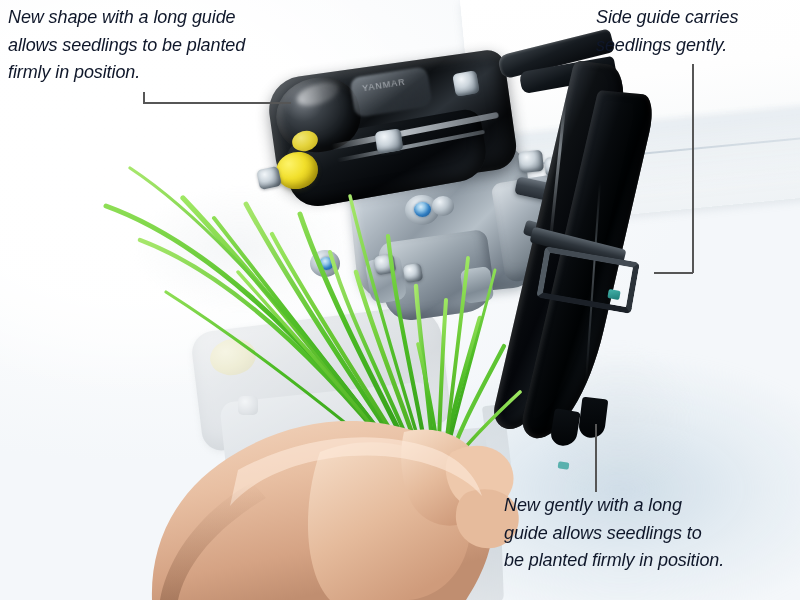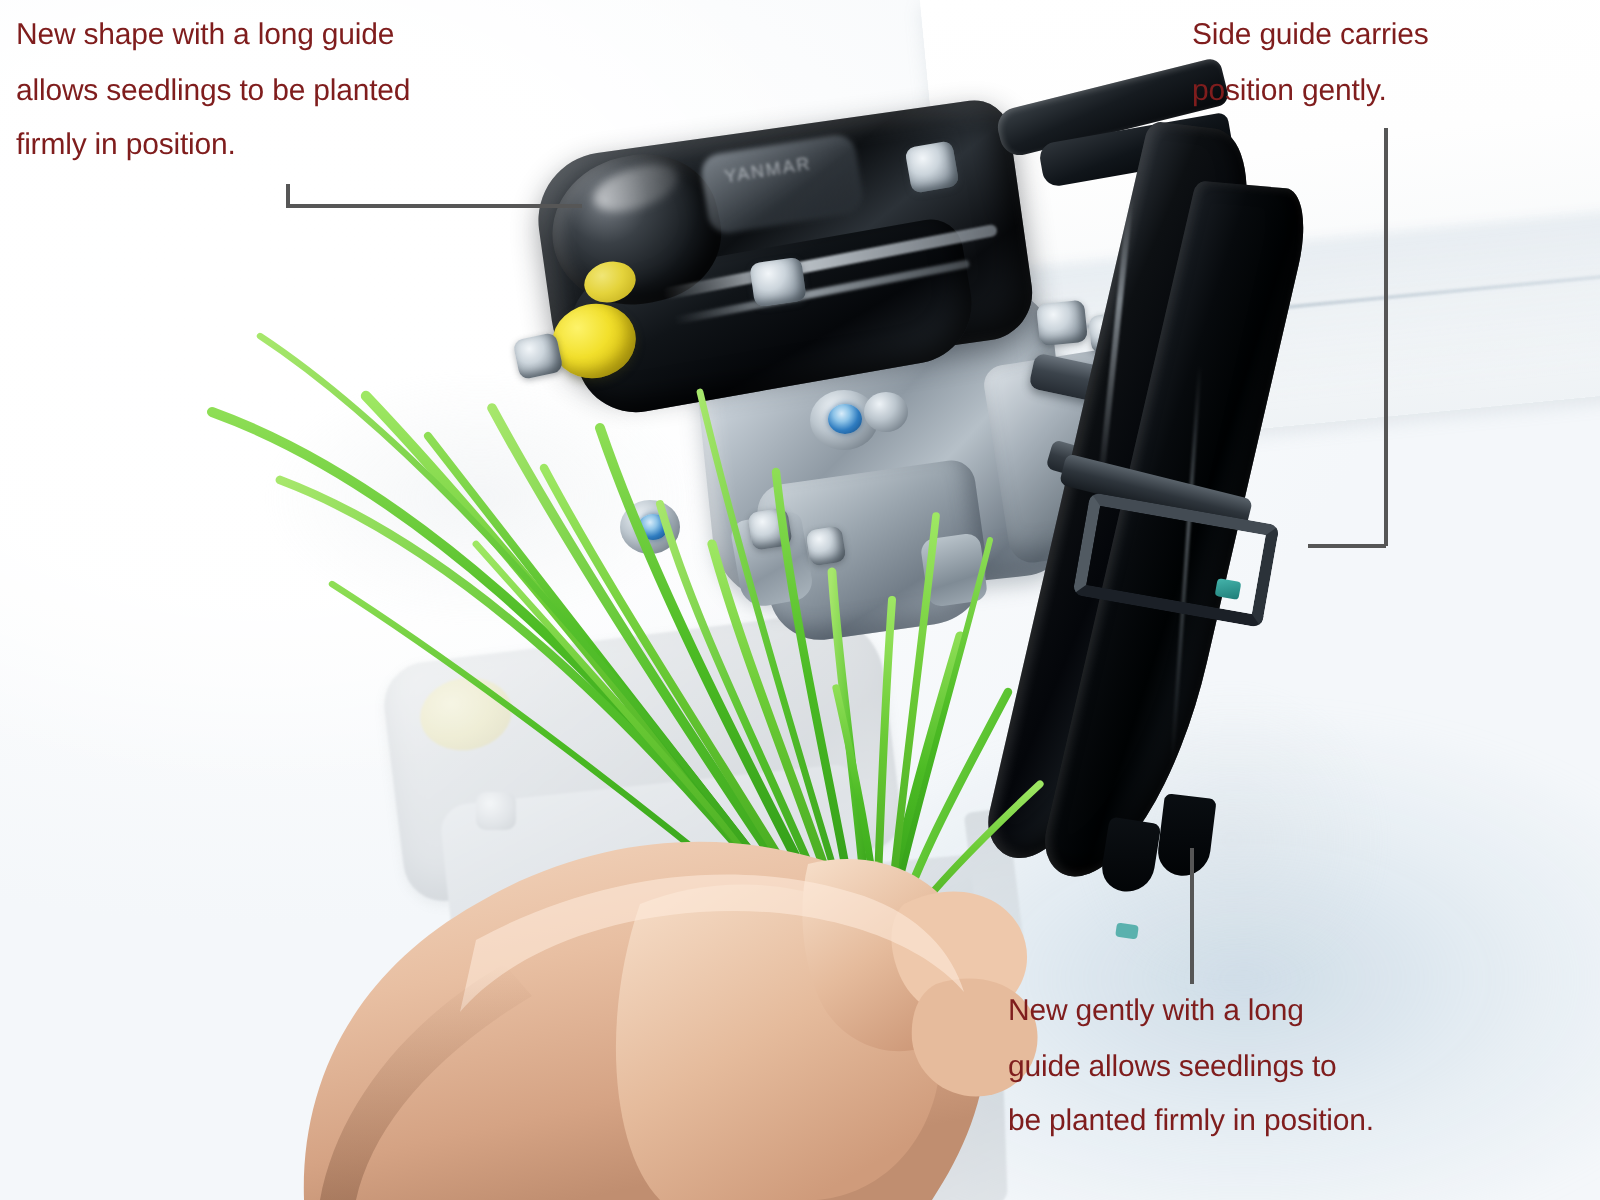--- a/index.html
+++ b/index.html
@@ -368,25 +368,26 @@
 
   
   .leaves { position: absolute; left: 0; top: 0; width: 800px; height: 600px; pointer-events: none; }
 
   
   .hand-wrap { position: absolute; left: 0; top: 0; width: 800px; height: 600px; }
 
   
   .callout {
     position: absolute;
-    color: #7f1d1d;
-    font-size: 15px;
+    color: #0f172a;
+    font-size: 18px;
     line-height: 27.5px;
     letter-spacing: -.1px;
     white-space: pre-line;
+    font-style: italic;
   }
   #callout-tl { left: 8px;   top: 4px;   }
   #callout-tr { left: 596px; top: 4px;   }
   #callout-br { left: 504px; top: 492px; }
 
   .leader { position: absolute; background: #565656; }
 
   
   #leader-tl-v { left: 143px; top: 92px;  width: 1.5px; height: 12px; }
   #leader-tl-h { left: 143px; top: 102px; width: 148px; height: 1.5px; }
@@ -566,18 +567,18 @@
   <div class="leader" id="leader-tl-v"></div>
   <div class="leader" id="leader-tl-h"></div>
   <div class="leader" id="leader-tr-v"></div>
   <div class="leader" id="leader-tr-h"></div>
   <div class="leader" id="leader-br-v"></div>
 
   <div class="callout" id="callout-tl">New shape with a long guide
 allows seedlings to be planted
 firmly in position.</div>
   <div class="callout" id="callout-tr">Side guide carries
-position gently.</div>
+seedlings gently.</div>
   <div class="callout" id="callout-br">New gently with a long
 guide allows seedlings to
 be planted firmly in position.</div>
 
 </div>
 
 </body></html>

